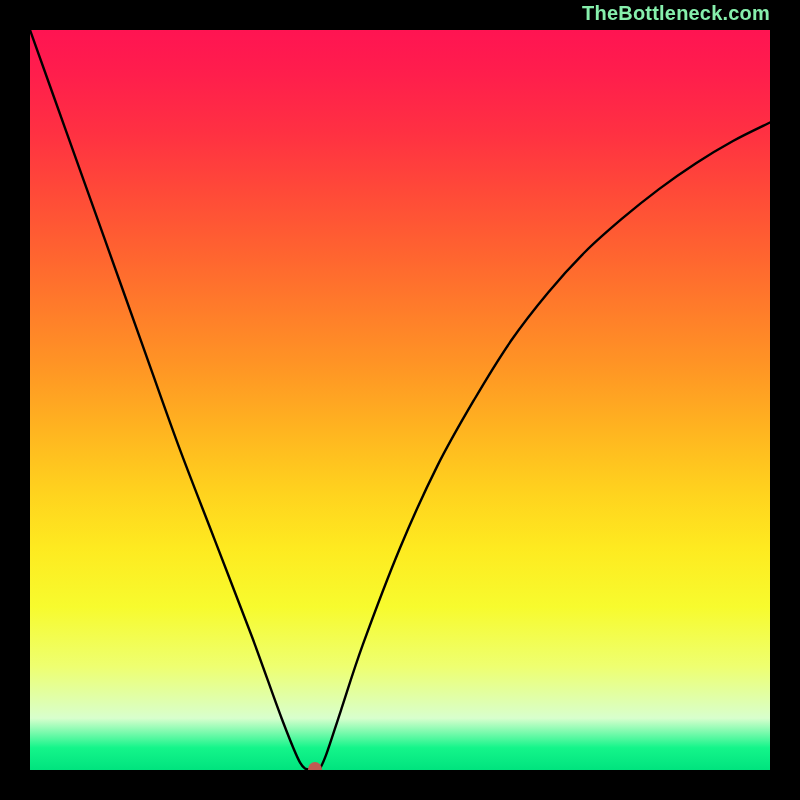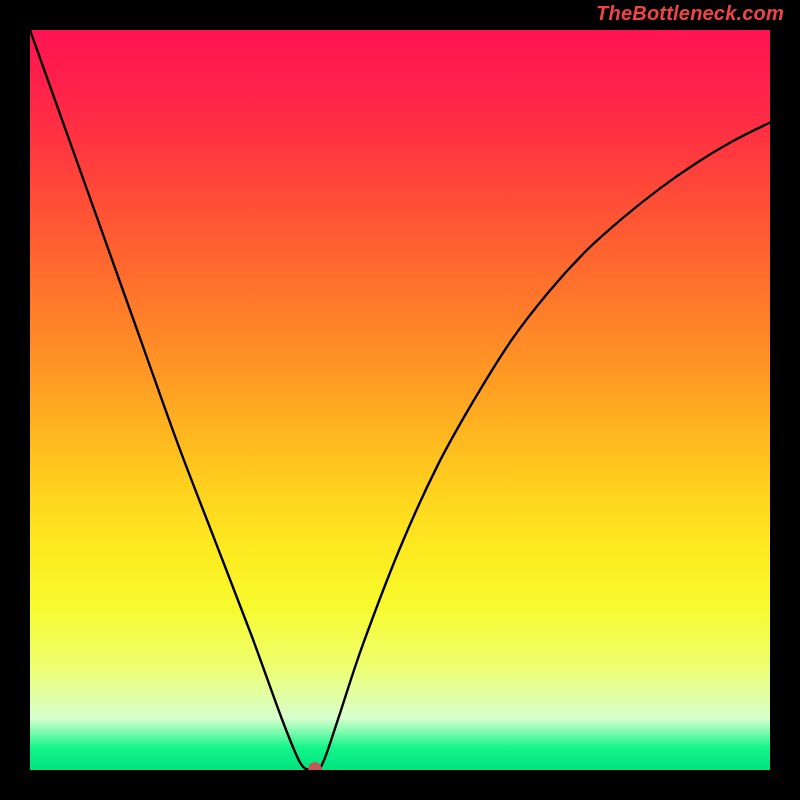--- a/index.html
+++ b/index.html
@@ -13,27 +13,26 @@
   }
   .frame {
     position: relative;
     width: 800px;
     height: 800px;
     background: #000;
   }
   .watermark {
     position: absolute;
     top: 2px;
-    right: 16px;
-    color: #ef4444;
+    right: 30px;
+    color: #86efac;
     font-size: 20px;
     font-weight: 600;
     letter-spacing: 0.2px;
     z-index: 5;
-    font-style: italic;
   }
   .plot-area {
     position: absolute;
     left: 30px;
     top: 30px;
     width: 740px;
     height: 740px;
     overflow: hidden;
   }
   .gradient {

